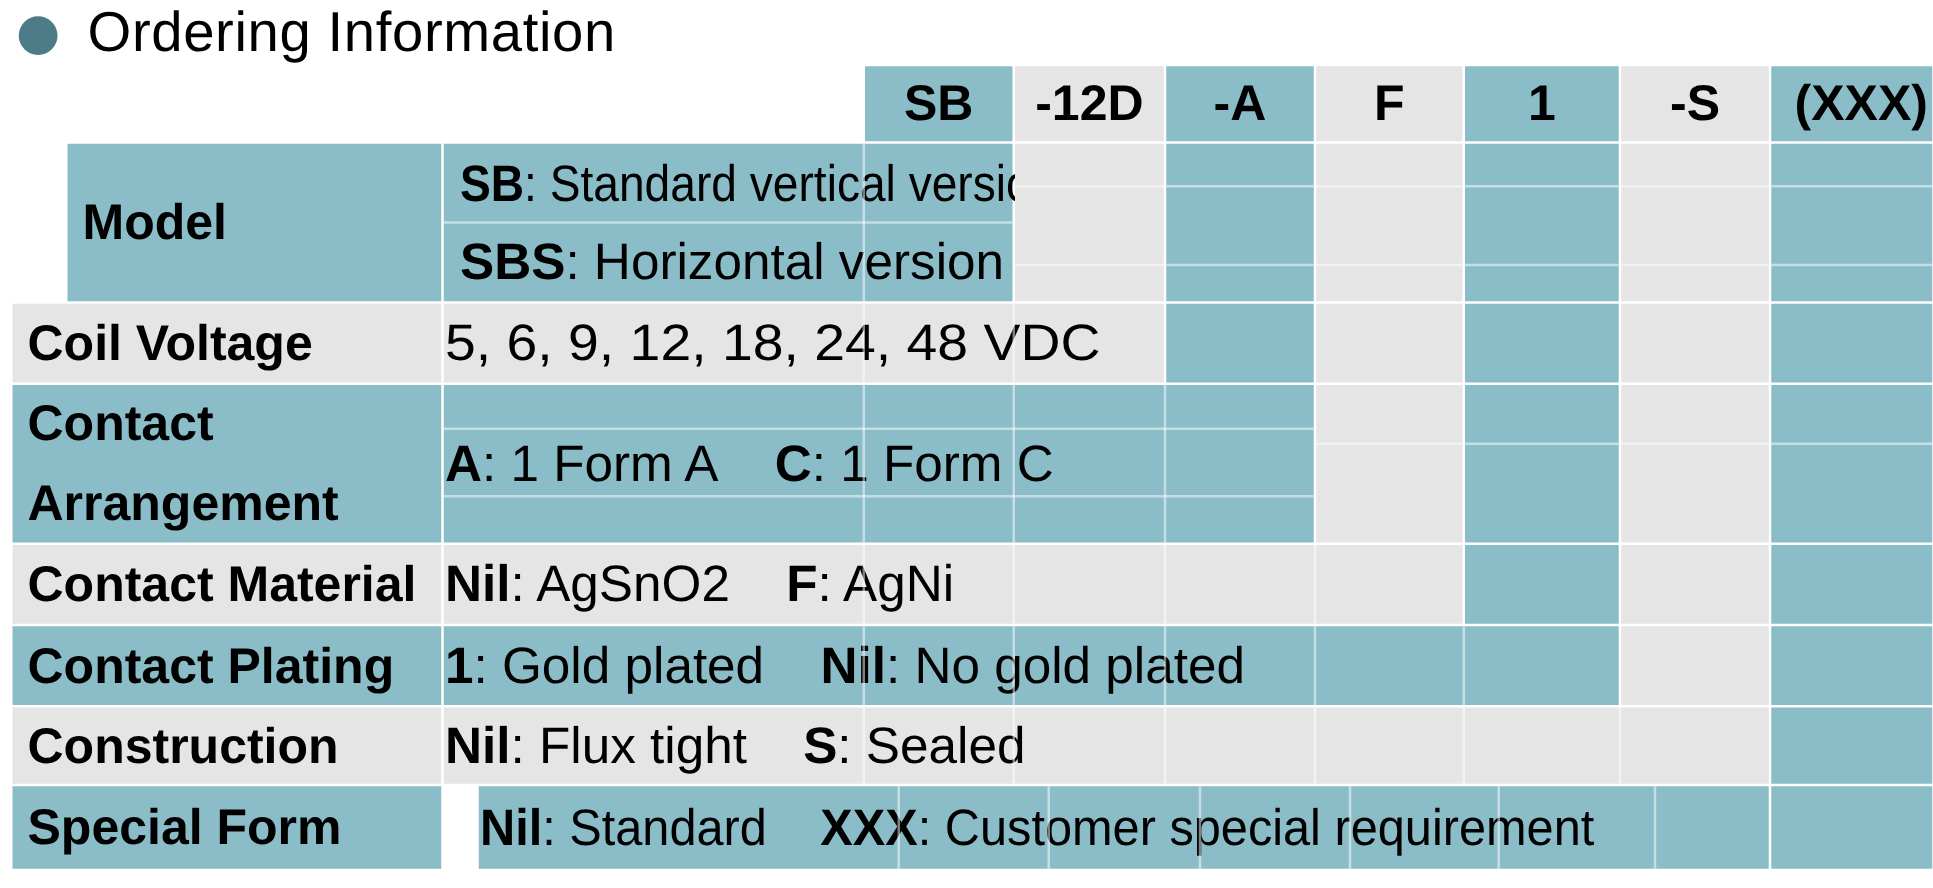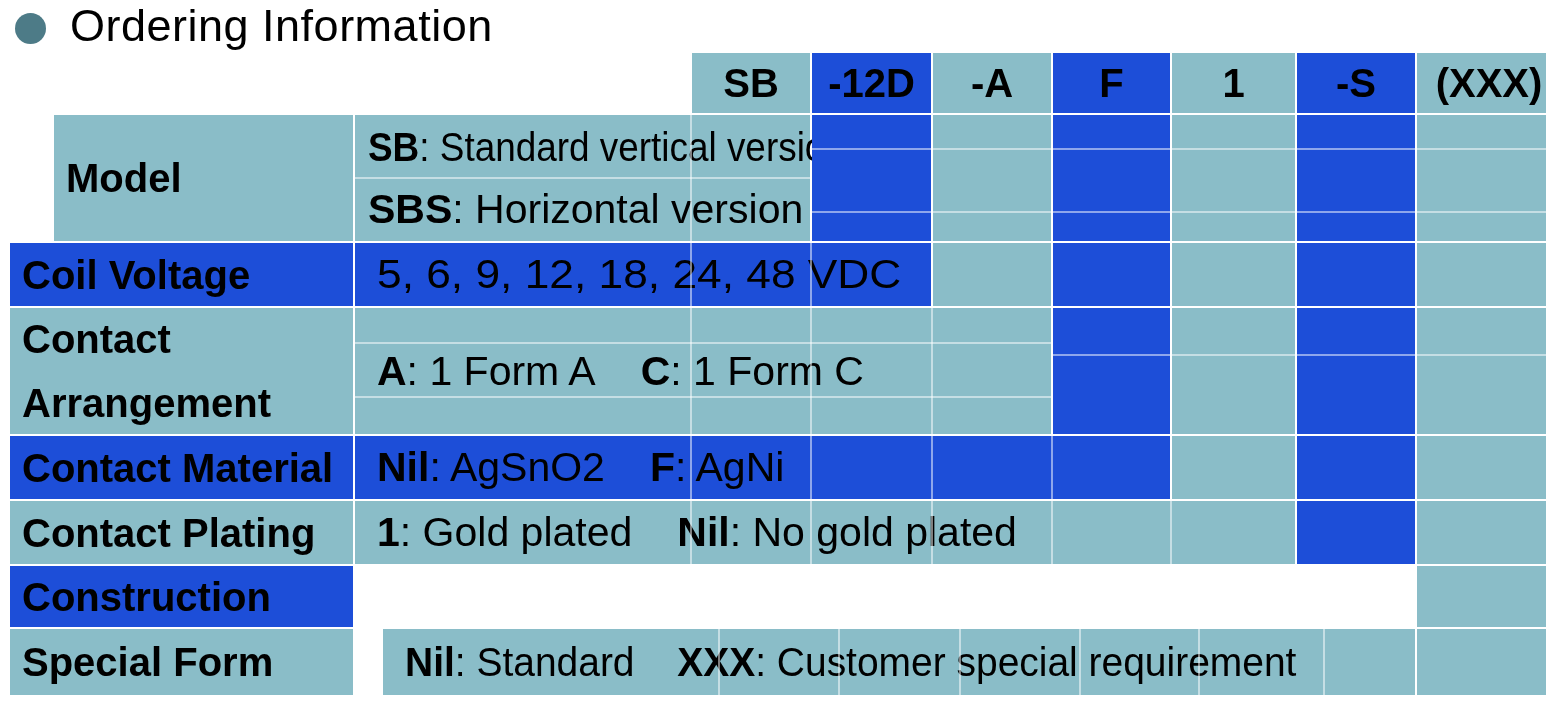--- a/index.html
+++ b/index.html
@@ -15,30 +15,30 @@
   
   .otable{
     position:absolute;left:10px;top:53px;
     display:grid;
     grid-template-columns:343px 335px 118px 119px 118px 117px 123px 118px 129px;
     grid-template-rows:60px 126px 63px 126px 63px 63px 61px 66px;
     gap:2px;
   }
   .cell{position:relative;}
   .c-teal{background:#8abdc8;}
-  .c-gray{background:#1d4ed8;}
+  .c-gray{background:#e5e5e5;}
 
   .code-cell{display:flex;align-items:center;justify-content:center;
     font-size:40px;font-weight:bold;white-space:nowrap;}
 
   .label-cell{display:flex;flex-direction:column;justify-content:center;
     padding-left:12px;font-size:40px;font-weight:bold;white-space:nowrap;}
   .label-cell .lbl-line{line-height:64px;}
 
-  .value-cell{display:flex;align-items:center;padding-left:22px;font-size:41px;white-space:nowrap;}
+  .value-cell{display:flex;align-items:center;padding-left:1px;font-size:41px;white-space:nowrap;}
   .value-cell.two-line{flex-direction:column;align-items:stretch;justify-content:center;padding-left:0;}
   .model-line{height:62px;display:flex;align-items:center;padding-left:13px;}
 
   .lineblock{display:inline-block;transform-origin:0 50%;white-space:nowrap;}
   .sx90{transform:scaleX(0.90);}
   .sx110{transform:scaleX(1.08);}
   .sx95{transform:scaleX(0.95);}
   .seg{white-space:nowrap;}
   .seg + .seg{margin-left:45px;}
   .key{font-weight:bold;}
@@ -186,20 +186,31 @@
     <i class="vl" style="left:576px"></i>
     <i class="vl" style="left:696px"></i>
     <i class="vl" style="left:815px"></i>
   </div>
   <div class="cell c-gray" style="grid-row:6;grid-column:8;"></div>
   <div class="cell c-teal" style="grid-row:6;grid-column:9;"></div>
 
   <div class="cell label-cell c-gray" style="grid-row:7;grid-column:1;">
     <span class="lbl-line">Construction</span>
   </div>
+  <div class="cell value-cell c-gray" style="grid-row:7;grid-column:2/9;">
+    <span class="lineblock">
+      <span class="seg"><span class="key">Nil</span><span>: Flux tight</span></span><span class="seg"><span class="key">S</span><span>: Sealed</span></span>
+    </span>
+    <i class="vl" style="left:335px"></i>
+    <i class="vl" style="left:455px"></i>
+    <i class="vl" style="left:576px"></i>
+    <i class="vl" style="left:696px"></i>
+    <i class="vl" style="left:815px"></i>
+    <i class="vl" style="left:940px"></i>
+  </div>
   <div class="cell c-teal" style="grid-row:7;grid-column:9;"></div>
 
   <div class="cell label-cell c-teal" style="grid-row:8;grid-column:1;">
     <span class="lbl-line">Special Form</span>
   </div>
   <div class="cell value-cell c-teal" style="grid-row:8;grid-column:2/9;margin-left:28px;">
     <span class="lineblock sx95">
       <span class="seg"><span class="key">Nil</span><span>: Standard</span></span><span class="seg"><span class="key">XXX</span><span>: Customer special requirement</span></span>
     </span>
     <i class="vl" style="left:335px"></i>

